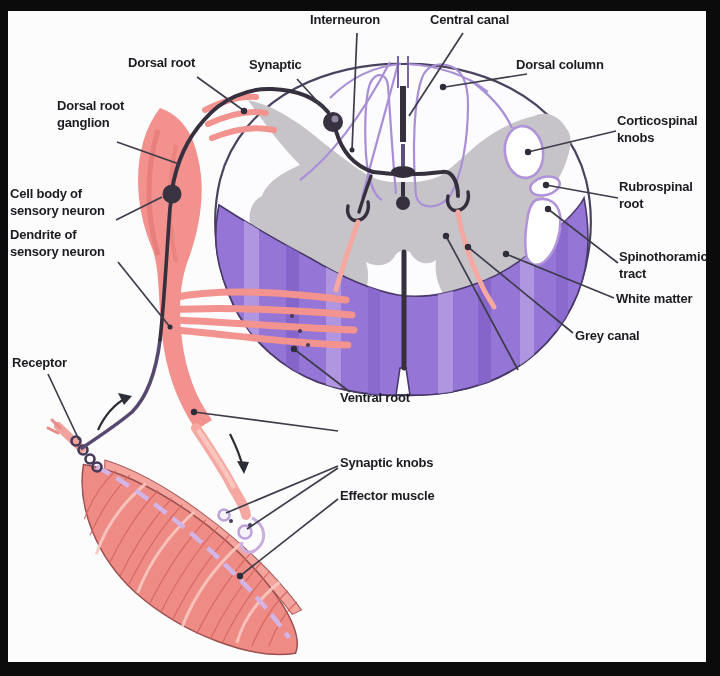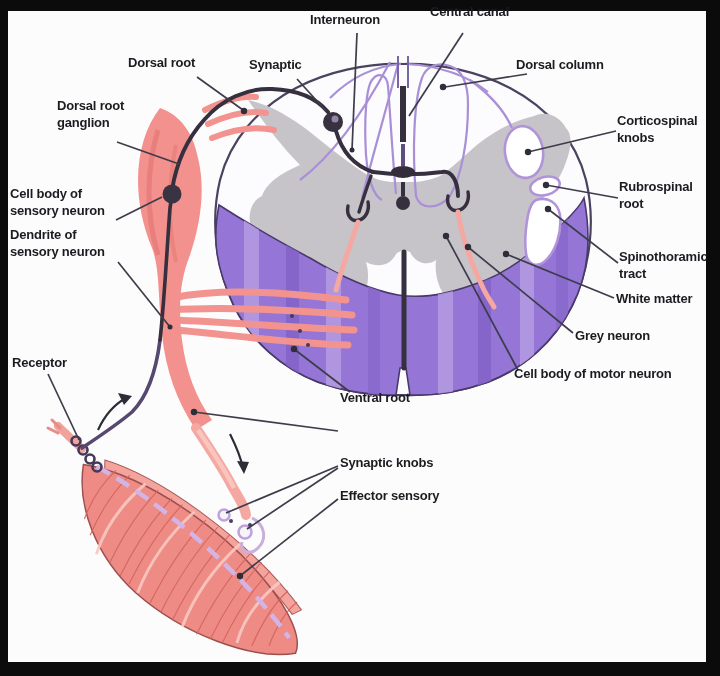--- a/index.html
+++ b/index.html
@@ -256,36 +256,35 @@
       <line class="leader" x1="338" y1="431" x2="194" y2="412"></line>
         <circle class="ldot" cx="194" cy="412" r="3.2"></circle>
       <line class="leader" x1="338" y1="466" x2="226" y2="513"></line>
       <line class="leader" x1="338" y1="468" x2="247" y2="529"></line>
       <line class="leader" x1="338" y1="499" x2="240" y2="576"></line>
         <circle class="ldot" cx="240" cy="576" r="3.2"></circle>
     </g>
   </svg>
 
   <div class="label" style="left:310px;top:12px">Interneuron</div>
-  <div class="label" style="left:430px;top:4px">Central canal</div>
+  <div class="label" style="left:430px;top:12px">Central canal</div>
   <div class="label" style="left:128px;top:55px">Dorsal root</div>
   <div class="label" style="left:249px;top:57px">Synaptic</div>
   <div class="label" style="left:516px;top:57px">Dorsal column</div>
   <div class="label" style="left:57px;top:98px">Dorsal root
 ganglion</div>
   <div class="label" style="left:617px;top:113px">Corticospinal
 knobs</div>
   <div class="label" style="left:10px;top:186px">Cell body of
 sensory neuron</div>
   <div class="label" style="left:619px;top:179px">Rubrospinal
 root</div>
   <div class="label" style="left:619px;top:249px">Spinothoramic
 tract</div>
   <div class="label" style="left:10px;top:227px">Dendrite of
 sensory neuron</div>
   <div class="label" style="left:616px;top:291px">White matter</div>
-  <div class="label" style="left:575px;top:328px">Grey neuron</div>
-  <div class="label" style="left:514px;top:366px">Cell body of motor neuron</div>
+  <div class="label" style="left:575px;top:328px">Grey canal</div>
   <div class="label" style="left:12px;top:355px">Receptor</div>
   <div class="label" style="left:340px;top:390px">Ventral root</div>
   <div class="label" style="left:340px;top:455px">Synaptic knobs</div>
-  <div class="label" style="left:340px;top:488px">Effector sensory</div>
+  <div class="label" style="left:340px;top:488px">Effector muscle</div>
 </div>
 
 </body></html>

